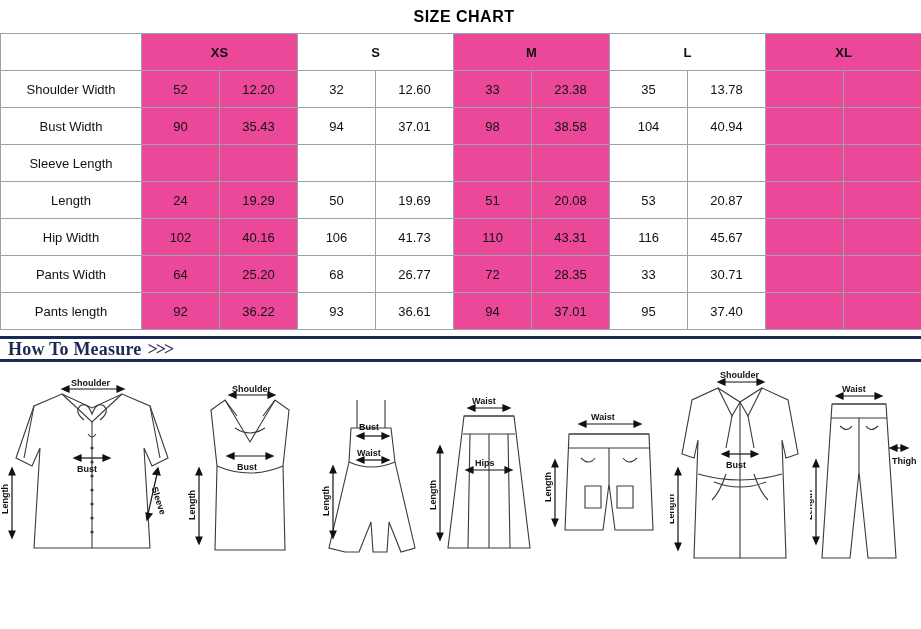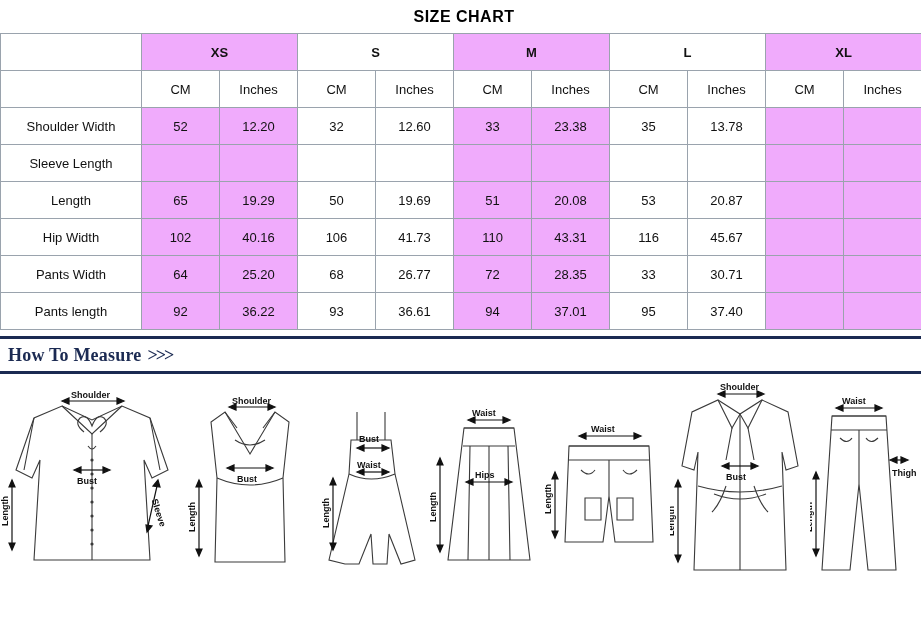--- a/index.html
+++ b/index.html
@@ -58,29 +58,29 @@
   td.unit-head {
     font-size: 13px;
     color: #111111;
     height: 28px;
   }
   td.row-label {
     font-size: 13px;
     color: #111111;
     text-align: center;
   }
-  td.shade { background: #f0abfc; }
+  td.shade { background: #ec4899; }
   td.empty-corner { border-left: 1px solid #ffffff; border-top: 1px solid #ffffff; }
 
   
   .htm-bar {
     margin-top: 6px;
     border-top: 3px solid #1b2a52;
     border-bottom: 3px solid #1b2a52;
-    height: 38px;
+    height: 26px;
     display: flex;
     align-items: center;
     padding-left: 8px;
     box-sizing: border-box;
   }
   .htm-text {
     font-family: "Liberation Serif", serif;
     font-weight: bold;
     font-size: 18px;
     color: #1b2a52;
@@ -133,66 +133,66 @@
     </colgroup>
     <tbody>
       <tr>
         <td class="empty-corner"></td>
         <td class="size-head shade" colspan="2">XS</td>
         <td class="size-head" colspan="2">S</td>
         <td class="size-head shade" colspan="2">M</td>
         <td class="size-head" colspan="2">L</td>
         <td class="size-head shade" colspan="2">XL</td>
       </tr>
-      <tr>
-        <td class="empty-corner"></td>
-        <td class="unit-head">CM</td>
-        <td class="unit-head">Inches</td>
-        <td class="unit-head">CM</td>
-        <td class="unit-head">Inches</td>
-        <td class="unit-head">CM</td>
-        <td class="unit-head">Inches</td>
-        <td class="unit-head">CM</td>
-        <td class="unit-head">Inches</td>
-        <td class="unit-head">CM</td>
-        <td class="unit-head">Inches</td>
-      </tr>
 
       <tr>
         <td class="row-label">Shoulder Width</td>
         <td class="shade">52</td>
         <td class="shade">12.20</td>
         <td>32</td>
         <td>12.60</td>
         <td class="shade">33</td>
         <td class="shade">23.38</td>
         <td>35</td>
         <td>13.78</td>
         <td class="shade"></td>
         <td class="shade"></td>
       </tr>
 
+      <tr>
+        <td class="row-label">Bust Width</td>
+        <td class="shade">90</td>
+        <td class="shade">35.43</td>
+        <td>94</td>
+        <td>37.01</td>
+        <td class="shade">98</td>
+        <td class="shade">38.58</td>
+        <td>104</td>
+        <td>40.94</td>
+        <td class="shade"></td>
+        <td class="shade"></td>
+      </tr>
 
       <tr>
         <td class="row-label">Sleeve Length</td>
         <td class="shade"></td>
         <td class="shade"></td>
         <td></td>
         <td></td>
         <td class="shade"></td>
         <td class="shade"></td>
         <td></td>
         <td></td>
         <td class="shade"></td>
         <td class="shade"></td>
       </tr>
 
       <tr>
         <td class="row-label">Length</td>
-        <td class="shade">65</td>
+        <td class="shade">24</td>
         <td class="shade">19.29</td>
         <td>50</td>
         <td>19.69</td>
         <td class="shade">51</td>
         <td class="shade">20.08</td>
         <td>53</td>
         <td>20.87</td>
         <td class="shade"></td>
         <td class="shade"></td>
       </tr>

